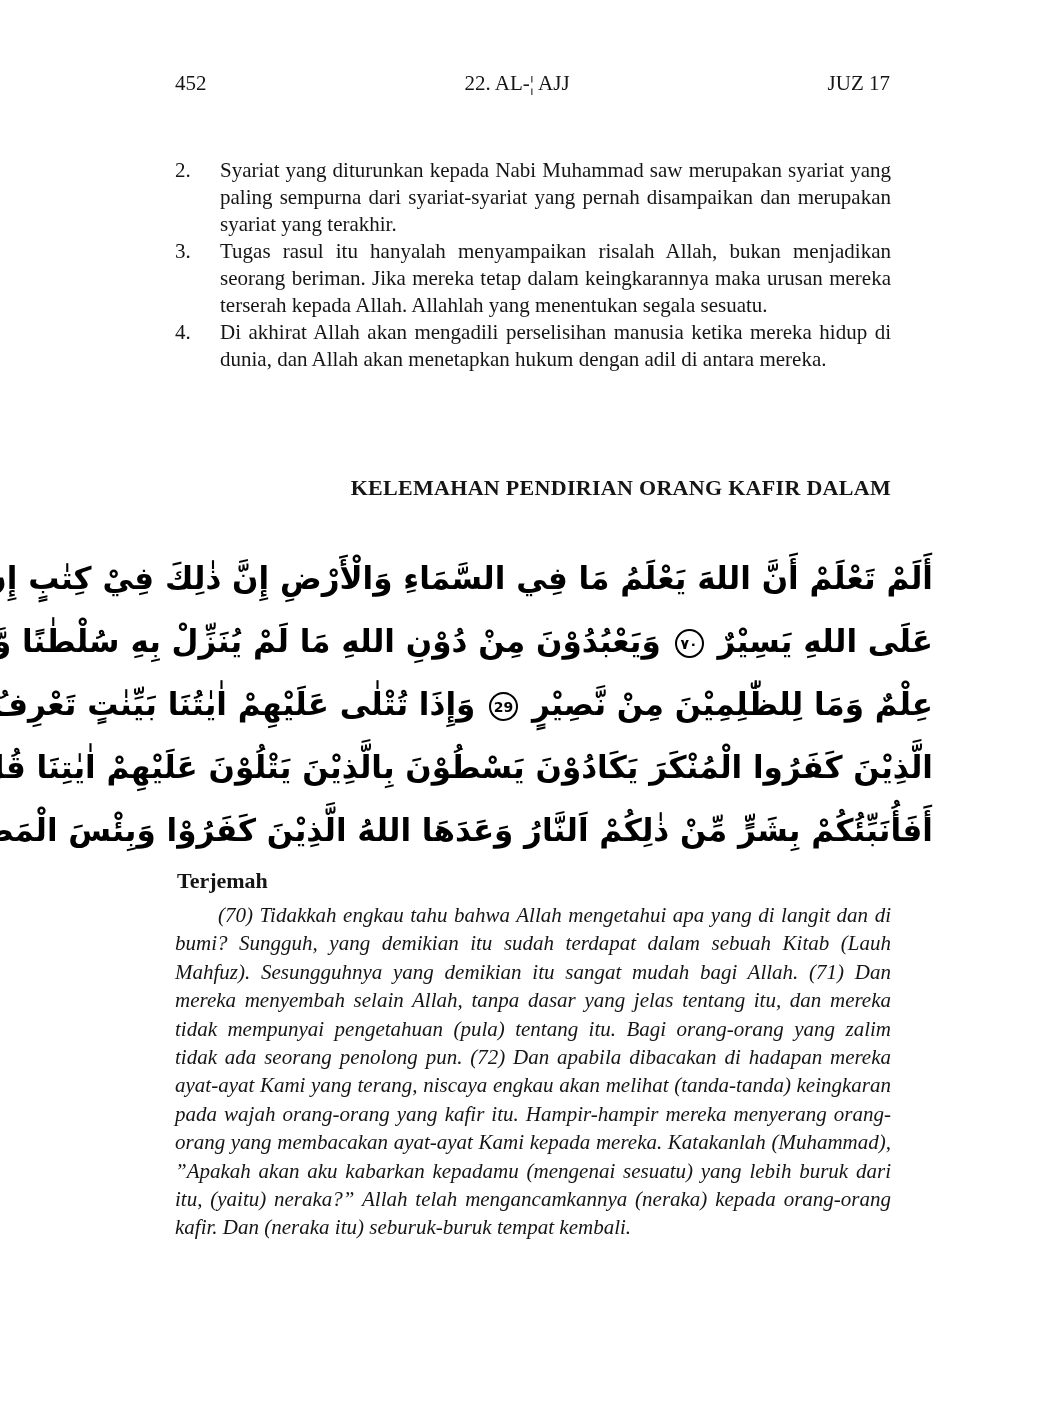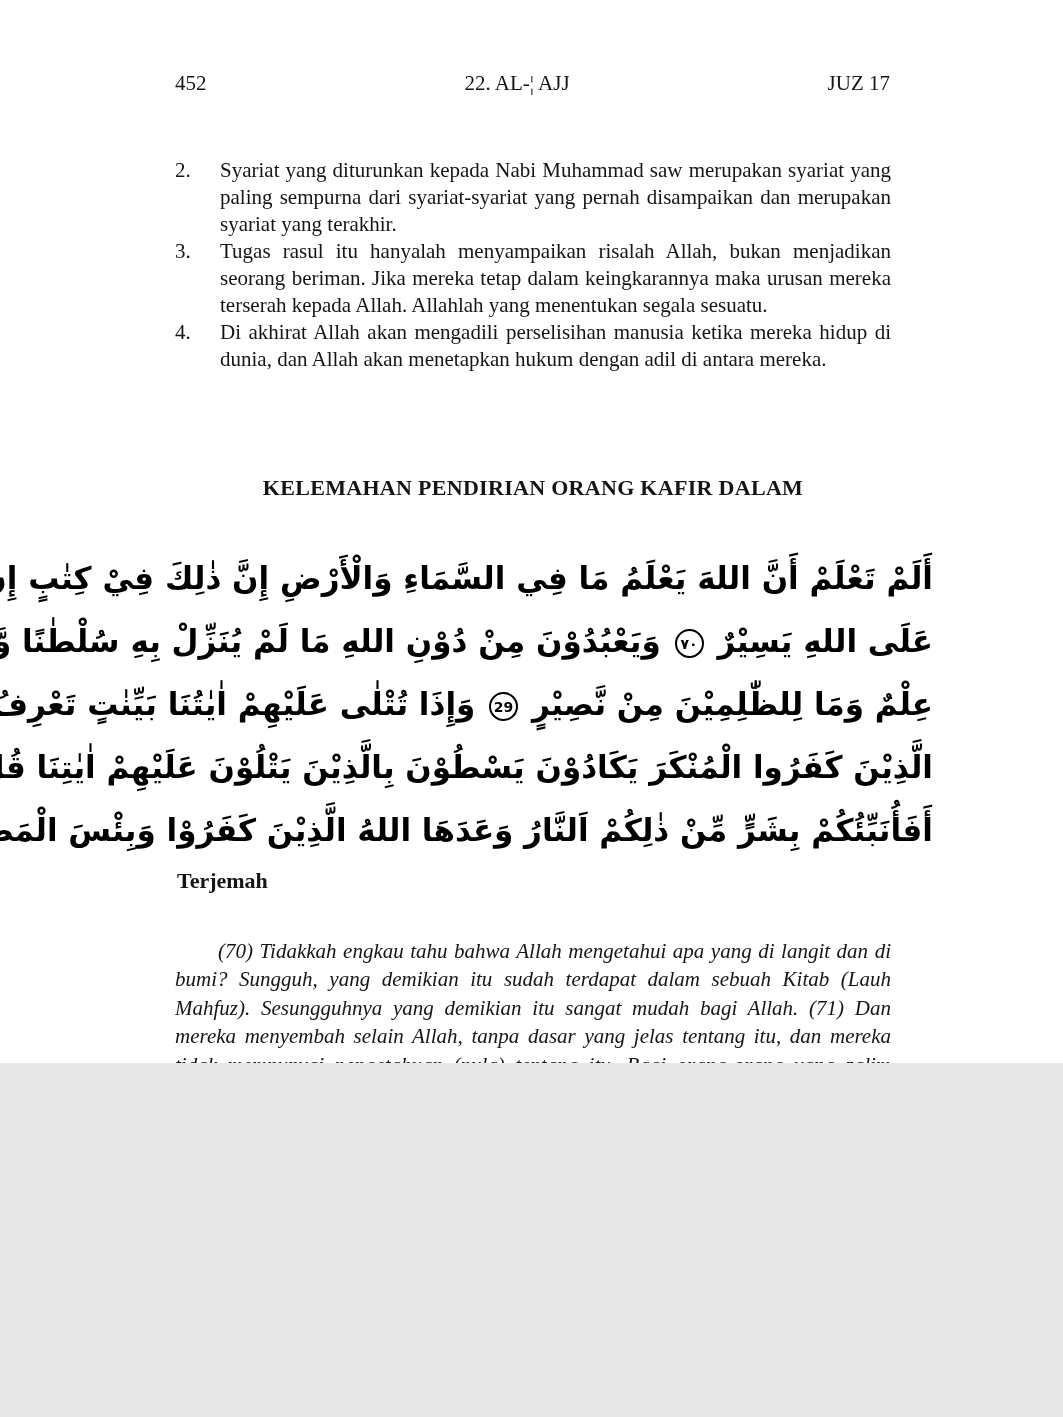--- a/index.html
+++ b/index.html
@@ -1,20 +1,20 @@
 <!DOCTYPE html>
 <html lang="id"><head>
 <meta charset="utf-8">
 <style>
   html, body { margin: 0; padding: 0; }
   body { background: #e8e8e8; }
   .page {
     position: relative;
     width: 1063px;
-    height: 1063px;
+    height: 1417px;
     margin: 0 auto;
     background: #ffffff;
     color: #151515;
     font-family: "Liberation Serif", serif;
     overflow: hidden;
   }
 
   
   .running-header {
     position: absolute;
@@ -40,21 +40,21 @@
   .point { display: flex; }
   .point-num { flex: 0 0 45px; }
   .point-text { flex: 1 1 auto; text-align: justify; font-family: Liberation Serif, serif; }
 
   
   .section-heading {
     position: absolute;
     top: 474px;
     left: 175px;
     width: 716px;
-    text-align: center;
+    text-align: right;
     font-weight: bold;
     font-size: 22px;
     line-height: 28px;
     letter-spacing: 0.3px;
   }
 
   
   .quran {
     position: absolute;
     top: 547px;
@@ -99,21 +99,20 @@
   .terjemah-paragraph {
     position: absolute;
     top: 901px;
     left: 175px;
     width: 716px;
     font-size: 21px;
     line-height: 28.4px;
     font-style: italic;
     text-align: justify;
     text-indent: 43px;
-    margin-top: 36px;
   }
 </style>
 </head>
 <body>
 
 <div class="page">
 
   <div class="running-header">
     <span>452</span>
     <span class="center">22. AL-¦ AJJ</span>

